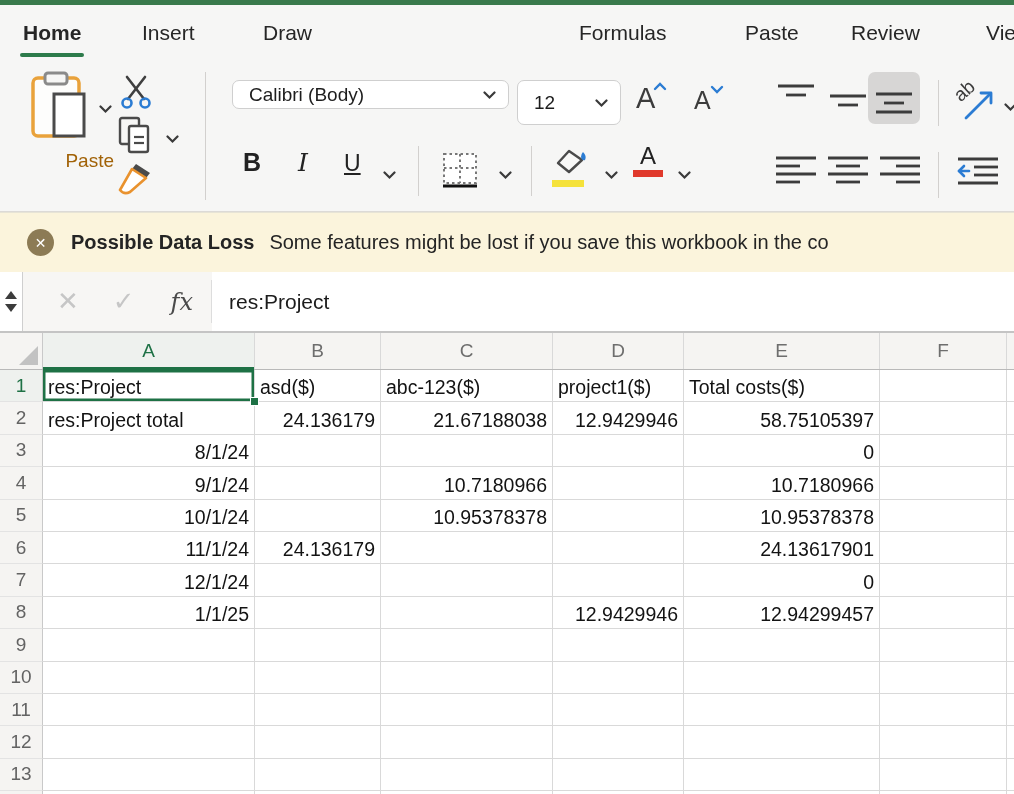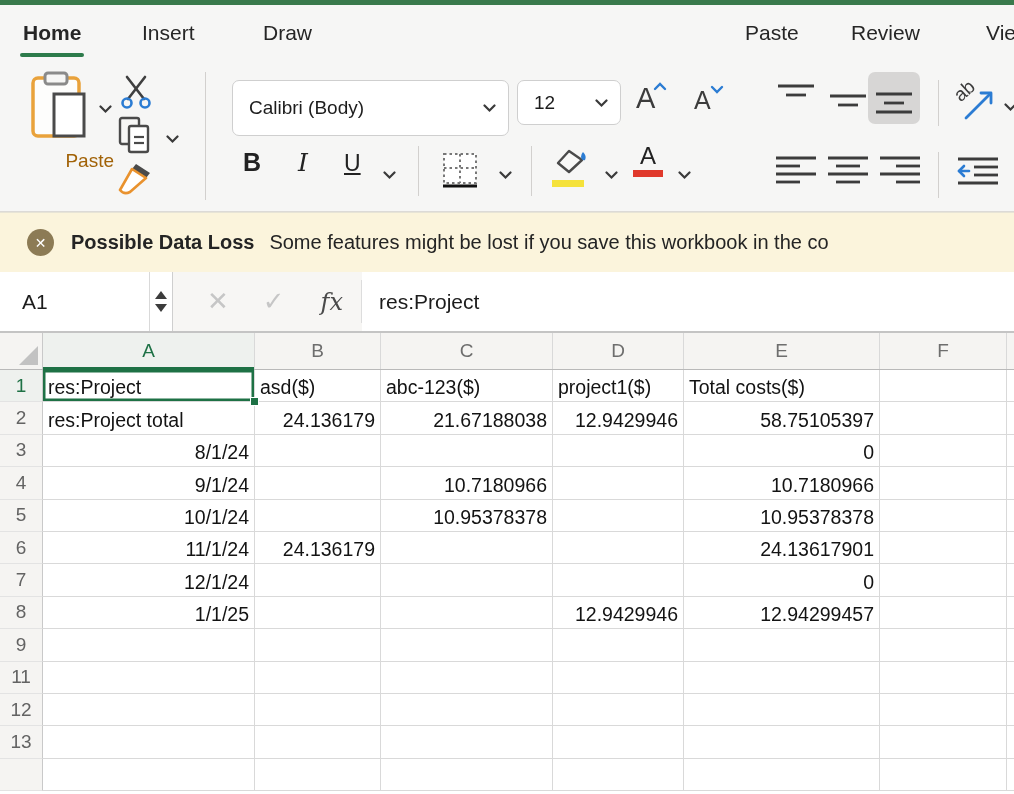--- a/index.html
+++ b/index.html
@@ -79,20 +79,23 @@
     <div class="tab active" style="left:23px">
       <span>Home</span>
       <div class="tab-underline"></div>
     </div>
     <div class="tab" style="left:142px">
         <span>Insert</span>
       </div>
     <div class="tab" style="left:263px">
         <span>Draw</span>
       </div>
+    <div class="tab" style="left:579px">
+        <span>Formulas</span>
+      </div>
     <div class="tab" style="left:745px">
         <span>Paste</span>
       </div>
     <div class="tab" style="left:851px">
         <span>Review</span>
       </div>
     <div class="tab" style="left:986px">
         <span>View</span>
       </div>
   </div>
@@ -136,21 +139,21 @@
     </div>
     <div class="abs btn" style="left:116px;top:100px">
       <svg width="38" height="36" viewBox="0 0 38 36">
         <path d="M20 4 L34 13 L30 18 L16 9 Z" fill="#4a4a4a"></path>
         <path d="M4 30 L16 9 L30 18 L14 32 Q8 35 4 30 Z" fill="#fff" stroke="#E9922E" stroke-width="2.6" stroke-linejoin="round"></path>
       </svg>
     </div>
 
     <div class="rdiv" style="left:205px;top:12px;height:128px"></div>
 
-    <div class="combo btn" style="left:232px;top:20px;width:277px;height:56px">
+    <div class="combo btn" style="left:232px;top:20px;width:277px;height:29px">
       <span>Calibri (Body)</span>
       <svg width="13" height="9" viewBox="0 0 13 9">
           <polyline points="1.5,1.5 6.5,6.5 11.5,1.5" fill="none" stroke="#3a3a3a" stroke-width="2.2" stroke-linecap="round"></polyline>
         </svg>
     </div>
     <div class="combo btn" style="left:517px;top:20px;width:104px;height:45px">
       <span>12</span>
       <svg width="13" height="9" viewBox="0 0 13 9">
           <polyline points="1.5,1.5 6.5,6.5 11.5,1.5" fill="none" stroke="#3a3a3a" stroke-width="2.2" stroke-linecap="round"></polyline>
         </svg>
@@ -298,23 +301,20 @@
     </div>
   </div>
 
   <div class="warning">
     <div class="warn-ico">✕</div>
     <span class="warn-title">Possible Data Loss</span>
     <span class="warn-msg">Some features might be lost if you save this workbook in the co</span>
   </div>
 
   <div class="frow">
-    <div class="namebox">
-      <span>A1</span>
-    </div>
     <div class="spinner">
       <div class="tri-up"></div>
       <div class="tri-down"></div>
     </div>
     <div class="fbtn" style="margin-left:34px">✕</div>
     <div class="fbtn" style="margin-left:34px">✓</div>
     <div class="fbtn fx" style="margin-left:36px;margin-right:18px">fx</div>
     <div class="fdivider"></div>
     <div class="finput">
       <span>res:Project</span>
@@ -419,20 +419,30 @@
           <div class="rowh">9</div>
           <div class="cell" style="width: 212px;"></div>
           <div class="cell" style="width: 126px;"></div>
           <div class="cell" style="width: 172px;"></div>
           <div class="cell" style="width: 131px;"></div>
           <div class="cell" style="width: 196px;"></div>
           <div class="cell" style="width: 127px;"></div>
           <div class="cell" style="width: 7px; border-right: none;"></div>
         </div>
         <div class="grow">
+          <div class="rowh">10</div>
+          <div class="cell" style="width: 212px;"></div>
+          <div class="cell" style="width: 126px;"></div>
+          <div class="cell" style="width: 172px;"></div>
+          <div class="cell" style="width: 131px;"></div>
+          <div class="cell" style="width: 196px;"></div>
+          <div class="cell" style="width: 127px;"></div>
+          <div class="cell" style="width: 7px; border-right: none;"></div>
+        </div>
+        <div class="grow">
           <div class="rowh">11</div>
           <div class="cell" style="width: 212px;"></div>
           <div class="cell" style="width: 126px;"></div>
           <div class="cell" style="width: 172px;"></div>
           <div class="cell" style="width: 131px;"></div>
           <div class="cell" style="width: 196px;"></div>
           <div class="cell" style="width: 127px;"></div>
           <div class="cell" style="width: 7px; border-right: none;"></div>
         </div>
         <div class="grow">

